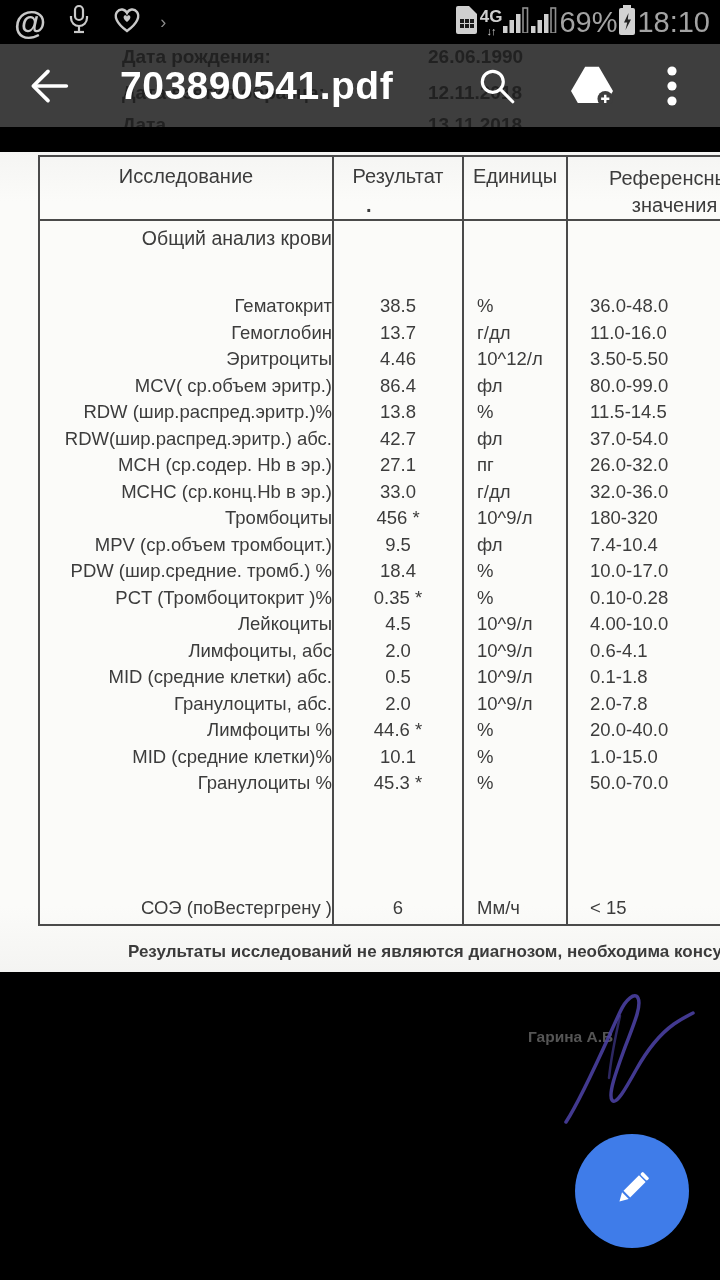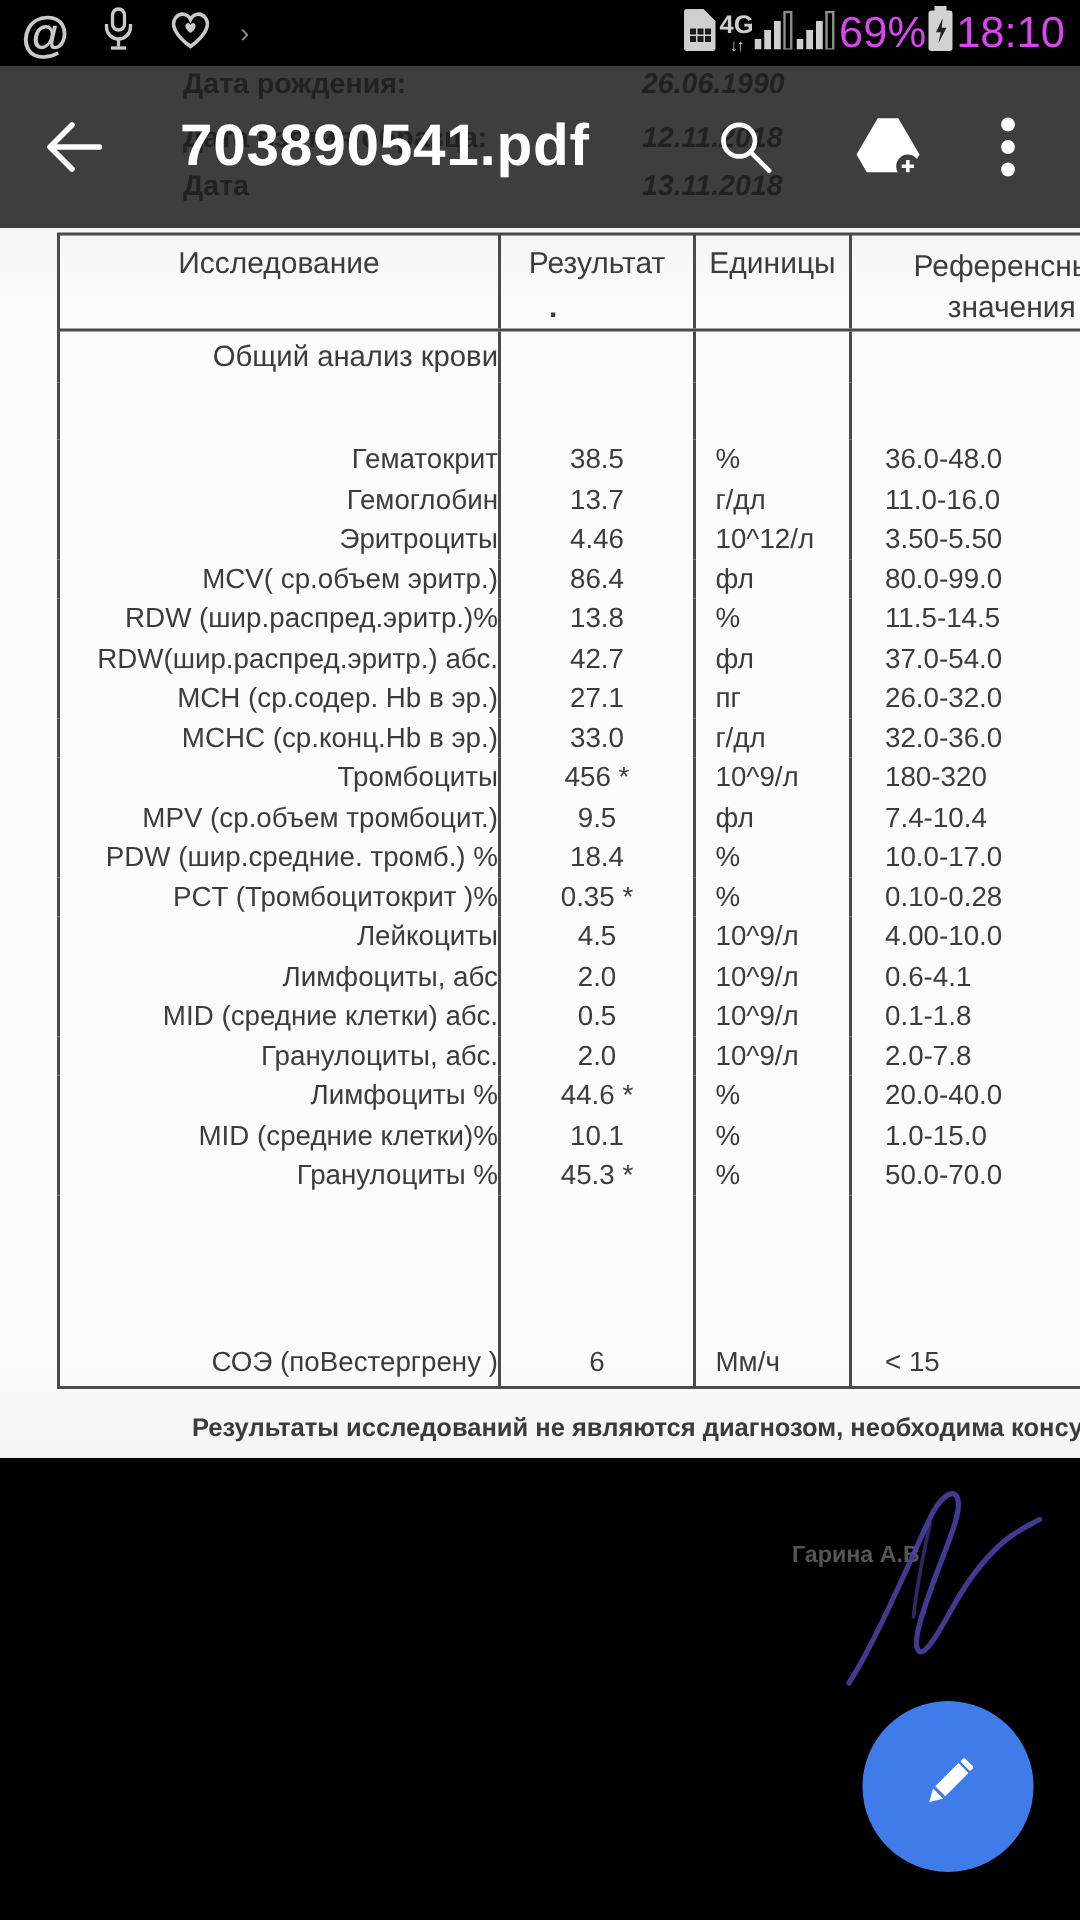--- a/index.html
+++ b/index.html
@@ -11,32 +11,32 @@
   
   .status-bar{
     position:absolute;top:0;left:0;width:720px;height:44px;
     background:var(--status-bar-bg,#000);display:flex;align-items:center;
     color:#c9c9c9;z-index:30;
   }
   .sb-left{display:flex;align-items:center;gap:22px;padding-left:14px;}
   .sb-at{font-size:33px;font-weight:700;line-height:1;color:#c9c9c9;}
   .sb-chevron{font-size:18px;color:#8a8a8a;margin-left:-4px;}
   .sb-right{margin-left:auto;display:flex;align-items:center;gap:1px;padding-right:10px;}
-  .sb-right .txt{font-size:29px;color:#d946ef;line-height:1;}
+  .sb-right .txt{font-size:29px;color:#a3a3a3;line-height:1;}
   .net{display:flex;flex-direction:column;align-items:center;line-height:1;color:#cfcfcf;}
   .net .t{font-size:17px;font-weight:700;}
   .net .a{font-size:11px;margin-top:1px;letter-spacing:-1px;}
   
   .app-bar{
-    position:absolute;top:44px;left:0;width:720px;height:108px;
+    position:absolute;top:44px;left:0;width:720px;height:83px;
     background:var(--app-bar-bg,#3e3e3e);z-index:20;overflow:hidden;
   }
   .meta-line{position:absolute;left:122px;right:0;height:22px;z-index:1;
     font-size:19px;font-weight:700;color:rgba(10,10,10,.55);white-space:nowrap;}
-  .meta-line .val{position:absolute;left:306px;top:0;font-style:italic;}
+  .meta-line .val{position:absolute;left:306px;top:0;}
   .appbar-controls{position:absolute;inset:0;z-index:2;display:flex;align-items:center;
     padding-left:26px;text-align:right;}
   .title{color:#fff;font-size:39px;font-weight:700;margin-left:50px;white-space:nowrap;
     letter-spacing:.5px;}
   .right-icons{margin-left:auto;display:flex;align-items:center;gap:52px;margin-right:42px;}
   .icon-btn{display:flex;align-items:center;justify-content:center;cursor:pointer;}
   
   .doc{
     position:absolute;top:152px;left:0;width:720px;height:820px;
     background:linear-gradient(180deg,#f5f5f3 0%,#fbfbf9 6%,#fbfbf9 92%,#f4f4f2 100%);

